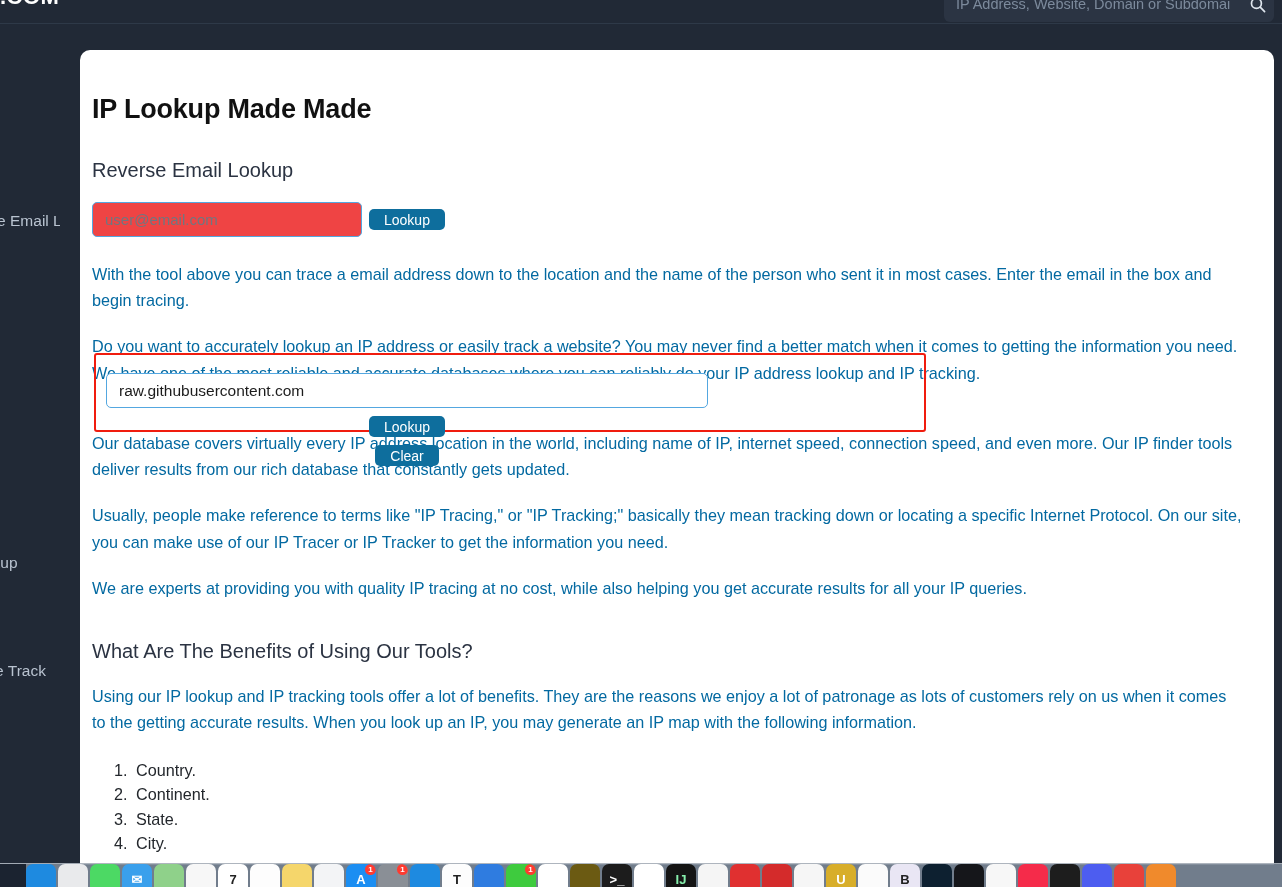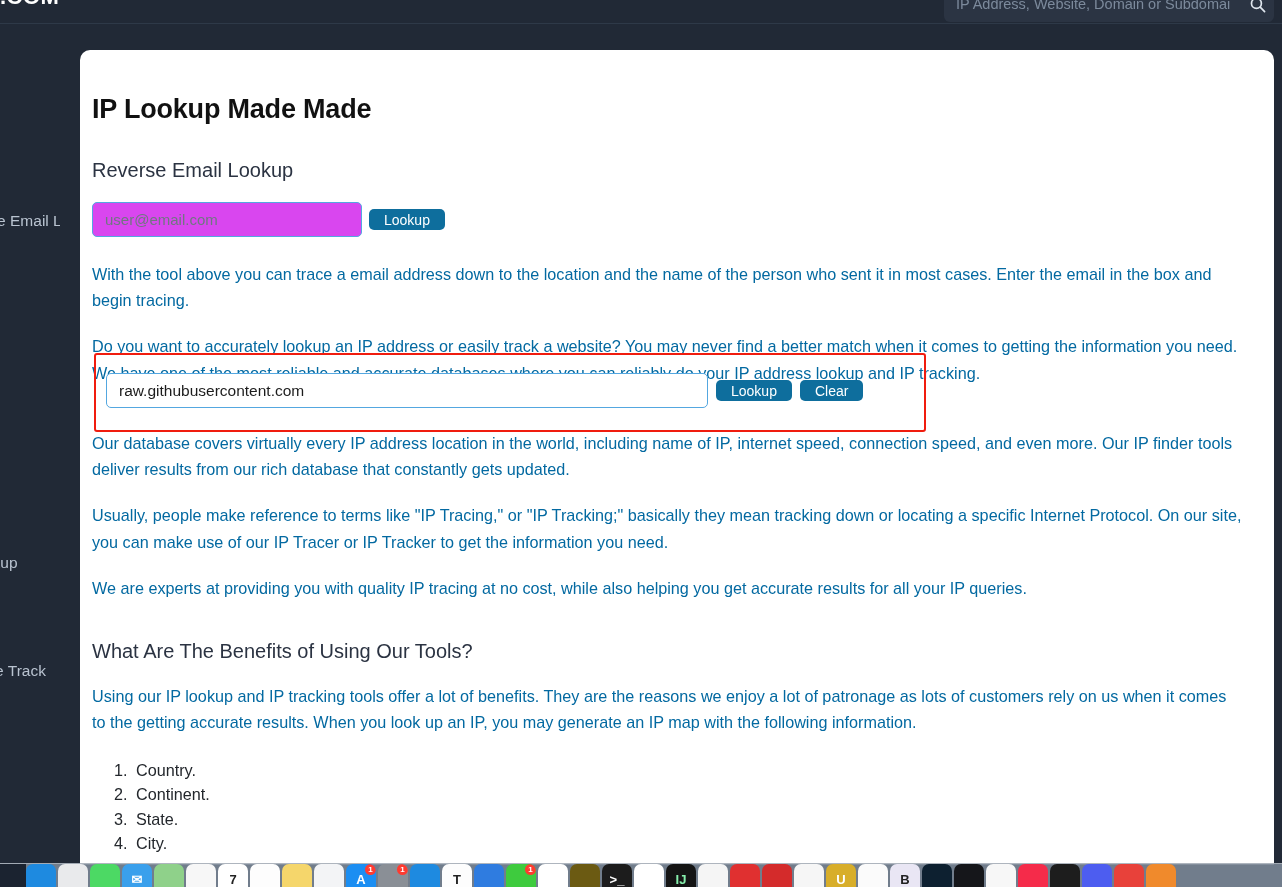--- a/index.html
+++ b/index.html
@@ -71,21 +71,21 @@
     margin-top: 39px;
   }
 
   
   .email-row { display: flex; align-items: center; gap: 7px; margin-top: 20px; }
   .email-input {
     width: 270px; height: 35px;
     border: 1px solid #54a7e0; border-radius: 5px;
     padding: 0 12px; font-size: 15px; color: #333;
     font-family: "Liberation Sans", sans-serif; outline: none;
-    background: #d946ef;
+    background: #ef4444;
   }
   .email-input::placeholder { color: #6f7780; }
   .btn-teal {
     height: 21px; padding: 0 15px;
     background: #0e6e9d; color: #ffffff;
     border: none; border-radius: 5px;
     font-size: 14px; font-family: "Liberation Sans", sans-serif;
     cursor: pointer;
   }
 
@@ -101,20 +101,21 @@
     width: 832px; height: 79px;
     border: 2.5px solid #f01c0e;
     border-radius: 3px;
     background: transparent;
     z-index: 5;
   }
   .ip-row {
     position: absolute; left: 26px; top: 323px;
     display: flex; align-items: center; gap: 8px;
     z-index: 6;
+    flex-direction: column;
   }
   .ip-input {
     width: 602px; height: 35px;
     border: 1px solid #54a7e0; border-radius: 5px;
     padding: 0 12px; font-size: 15.5px; color: #1c1c1c;
     font-family: "Liberation Sans", sans-serif; outline: none;
     background: #fff;
   }
 
   ol.benefit-list {

